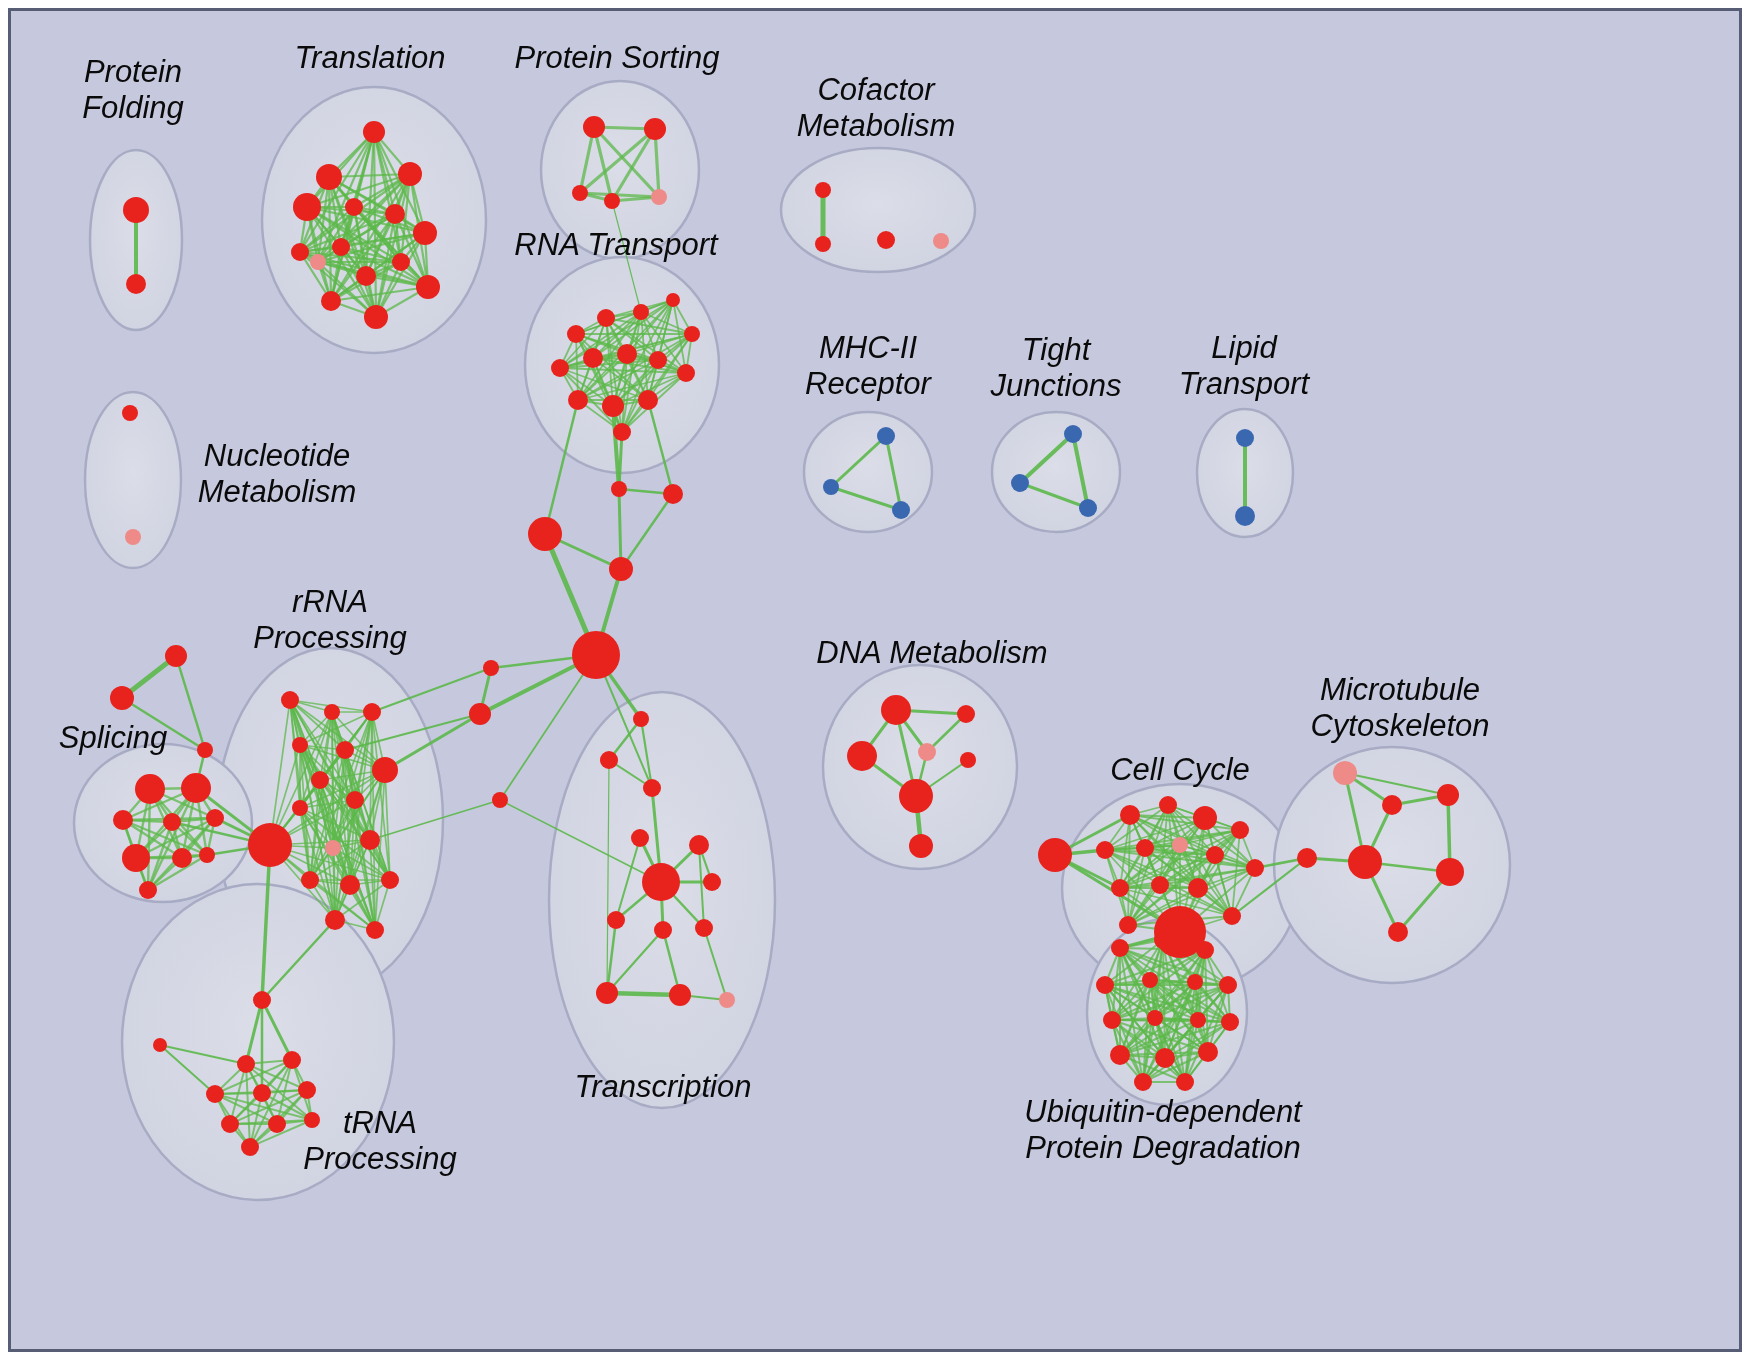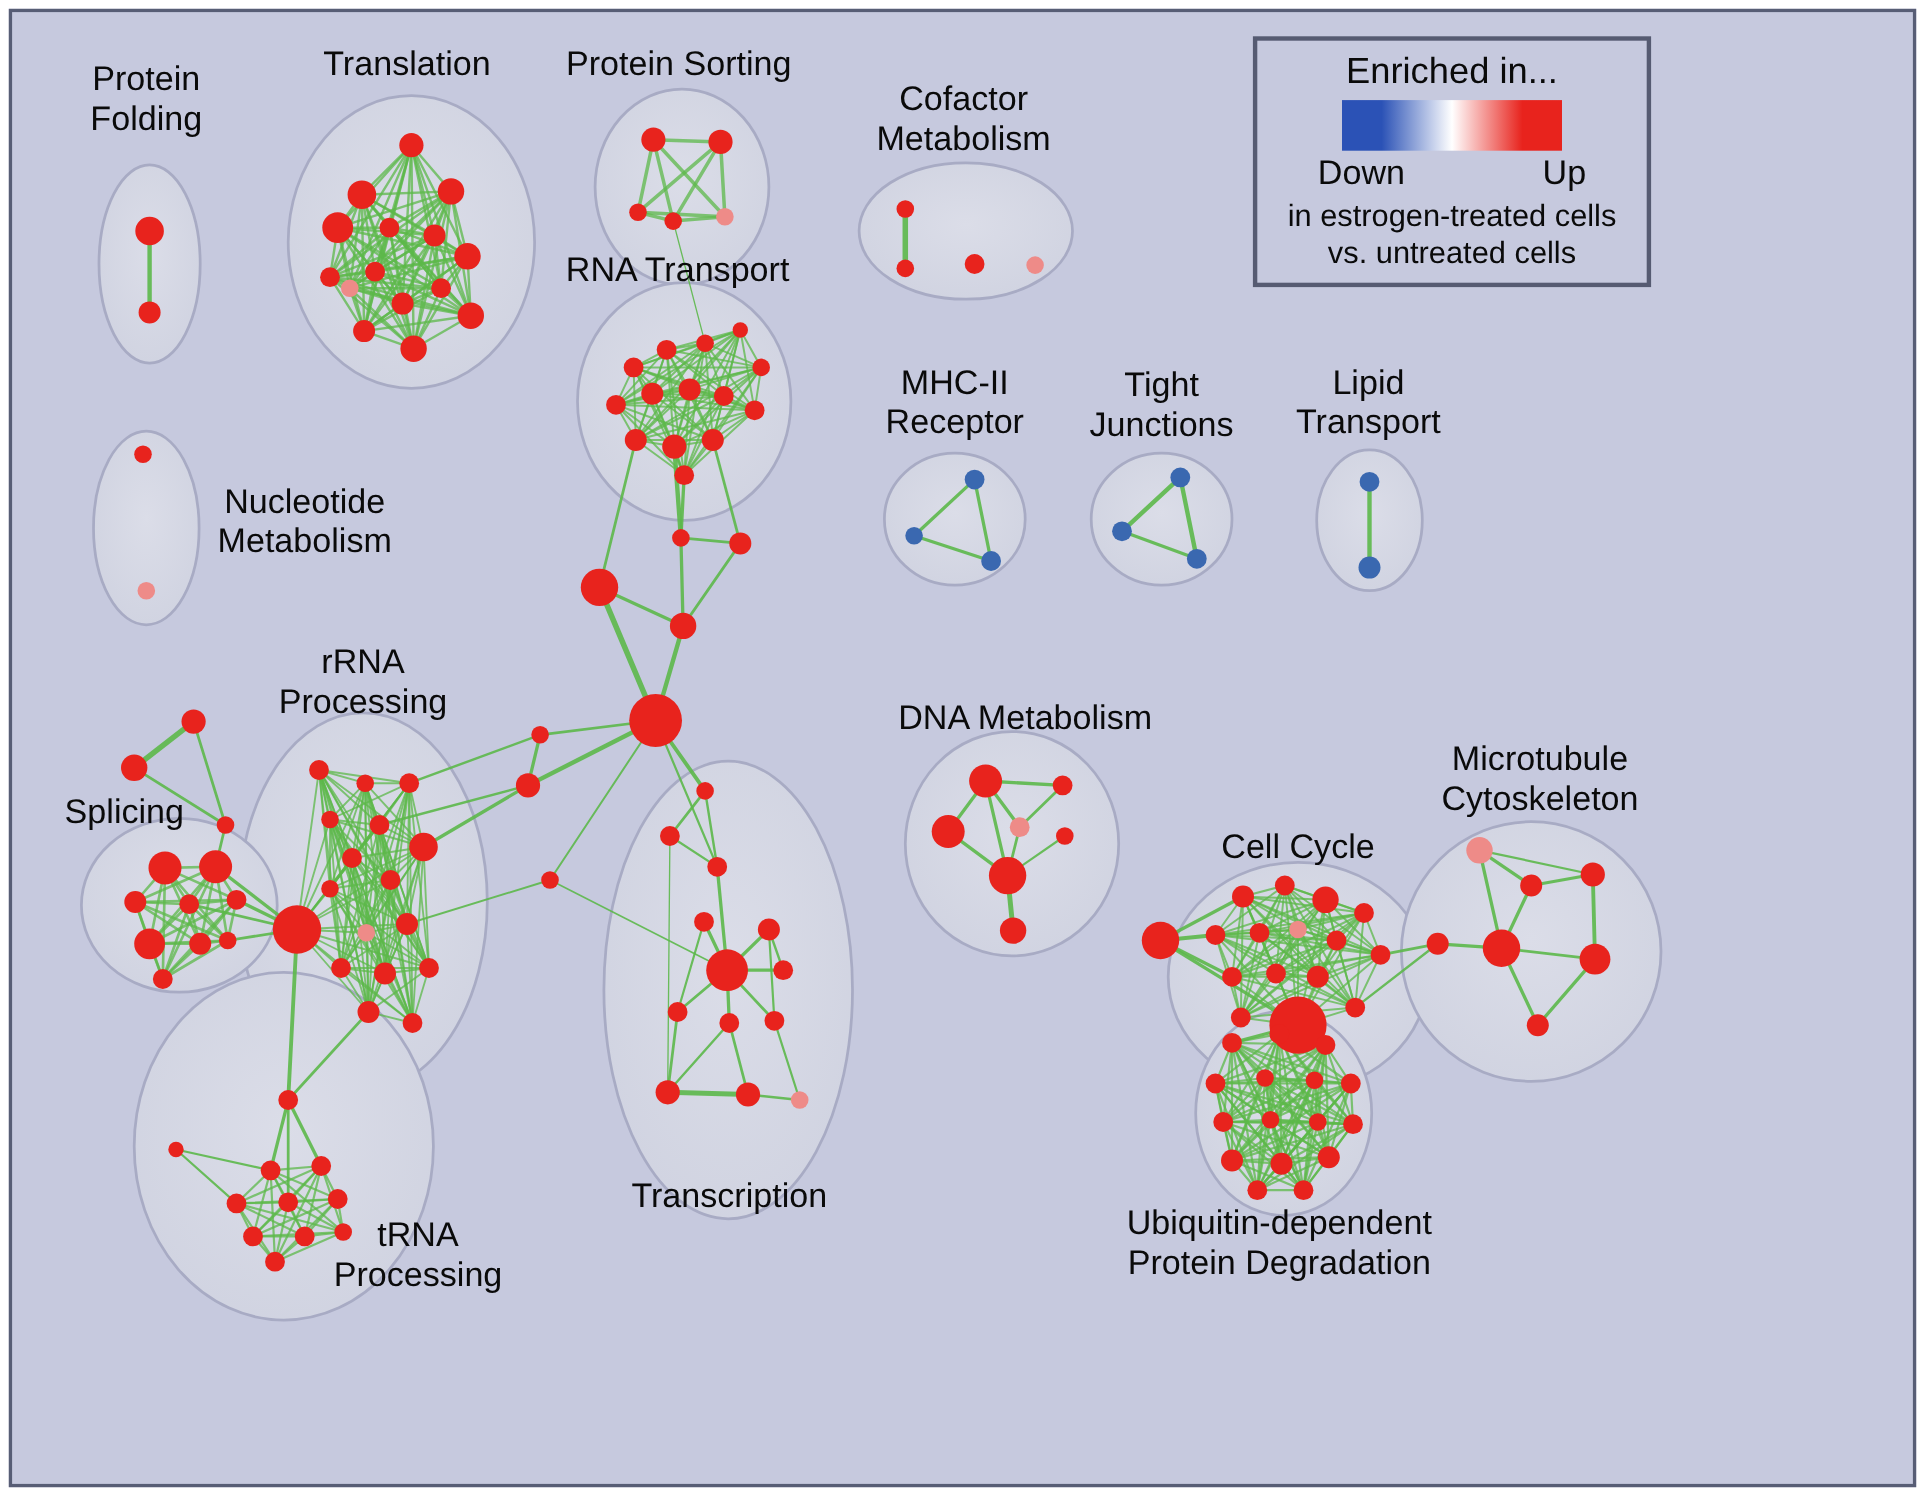--- a/index.html
+++ b/index.html
@@ -1,16 +1,16 @@
 <!DOCTYPE html>
 <html><head>
 <meta charset="utf-8">
 <style>
   html,body{margin:0;padding:0;background:#ffffff;font-family:"Liberation Sans",sans-serif;}
-  .figure{position:relative;width:1728px;height:1338px;margin:8px;border:3px solid #ef4444;overflow:hidden;background:#c6c9de;}
+  .figure{position:relative;width:1728px;height:1338px;margin:8px;border:3px solid #ef4444;overflow:hidden;background:#c6c9de;font-style:italic;}
   .figure svg{position:absolute;left:0;top:0;}
   svg text{font-family:"Liberation Sans",sans-serif;font-size:31px;fill:#0a0a0a;}
   .legend{position:absolute;left:1128px;top:22px;width:362px;height:228px;border:4px solid #565b72;box-sizing:border-box;text-align:center;background:transparent;}
   .legend-title{font-size:33px;margin-top:8px;color:#0a0a0a;}
   .legend-gradient{width:200px;height:46px;margin:8px auto 2px auto;}
   .legend-scale{display:flex;justify-content:space-between;width:244px;margin:2px auto 4px auto;font-size:31px;color:#0a0a0a;}
   .legend-caption{font-size:28px;line-height:34px;color:#0a0a0a;}
 </style>
 </head>
 <body>
@@ -961,24 +961,14 @@
         <text x="663" y="1097" text-anchor="middle" fill="#0a0a0a">Transcription</text>
         <text x="932" y="663" text-anchor="middle" fill="#0a0a0a">DNA Metabolism</text>
         <text x="1180" y="780" text-anchor="middle" fill="#0a0a0a">Cell Cycle</text>
         <text x="1400" y="700" text-anchor="middle" fill="#0a0a0a">Microtubule</text>
         <text x="1400" y="736" text-anchor="middle" fill="#0a0a0a">Cytoskeleton</text>
         <text x="1163" y="1122" text-anchor="middle" fill="#0a0a0a">Ubiquitin-dependent</text>
         <text x="1163" y="1158" text-anchor="middle" fill="#0a0a0a">Protein Degradation</text>
       </g>
     </svg>
 
-  <div class="legend">
-    <div class="legend-title">Enriched in...</div>
-    <div class="legend-gradient" id="legend-gradient" style="background: linear-gradient(90deg, rgb(43, 82, 182) 0%, rgb(43, 82, 182) 18%, rgb(255, 255, 255) 50%, rgb(232, 35, 29) 82%, rgb(232, 35, 29) 100%);"></div>
-    <div class="legend-scale">
-      <span>Down</span>
-      <span>Up</span>
-    </div>
-    <div class="legend-caption">in estrogen-treated cells</div>
-    <div class="legend-caption">vs. untreated cells</div>
-  </div>
 
 </div>
 
 </body></html>

